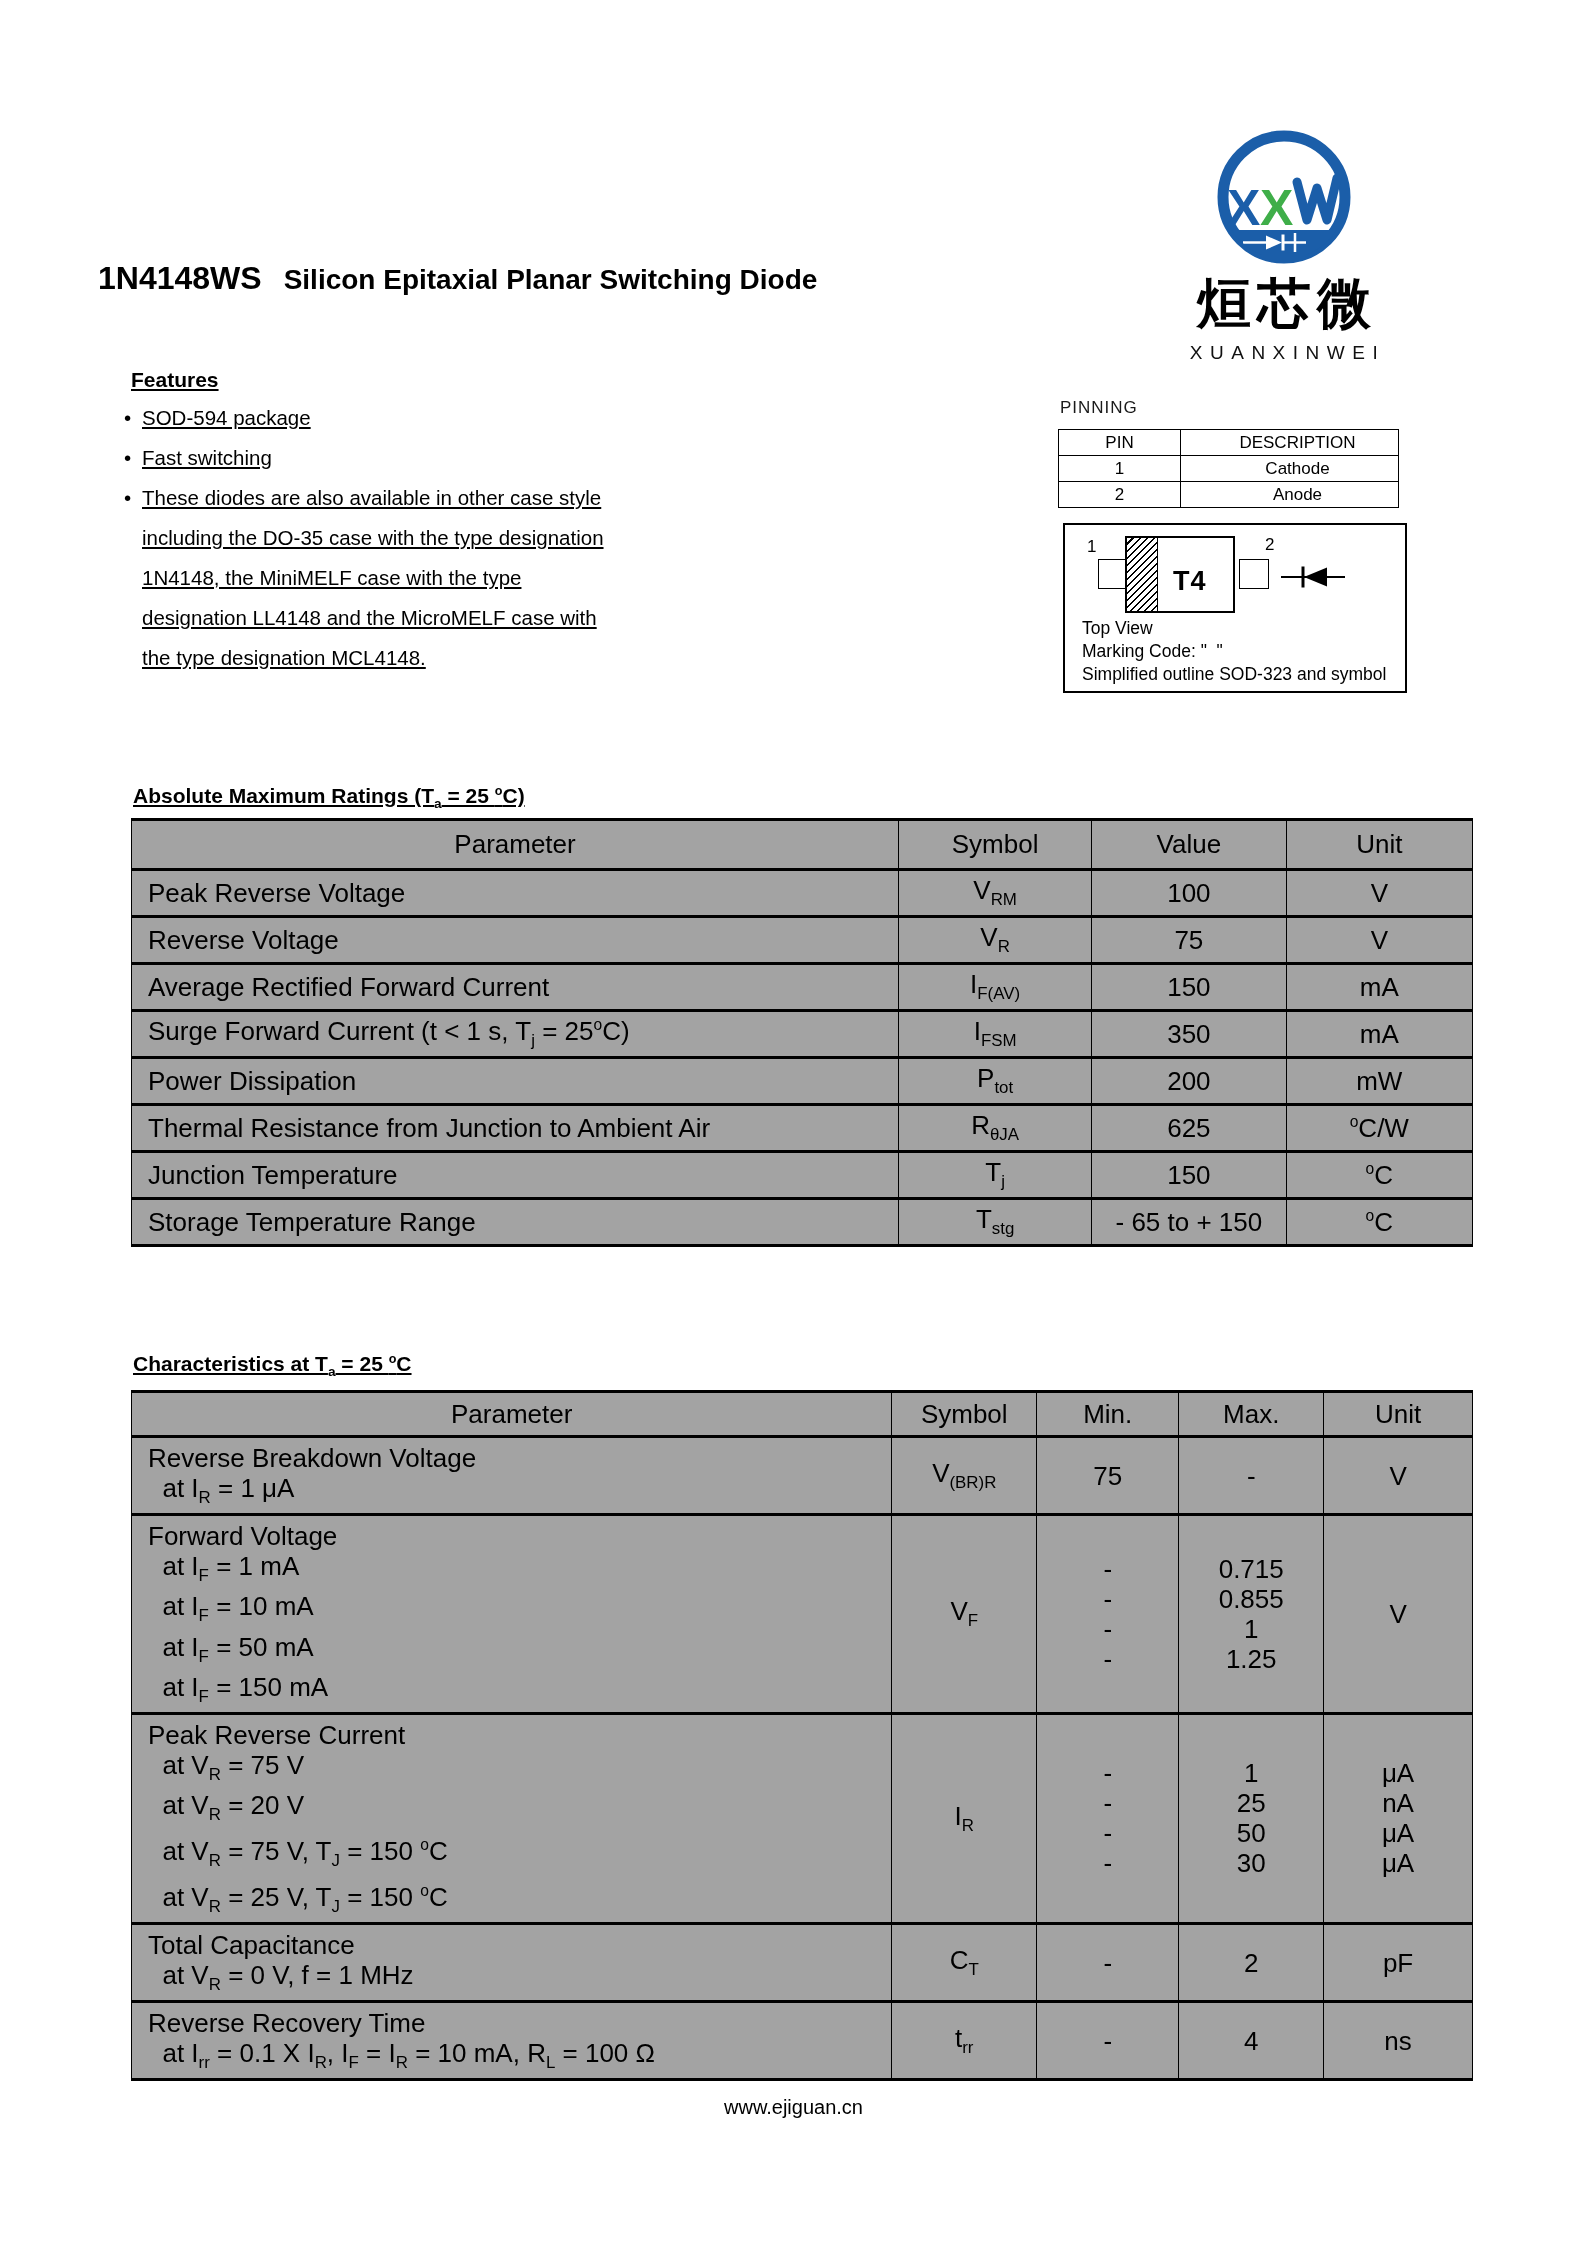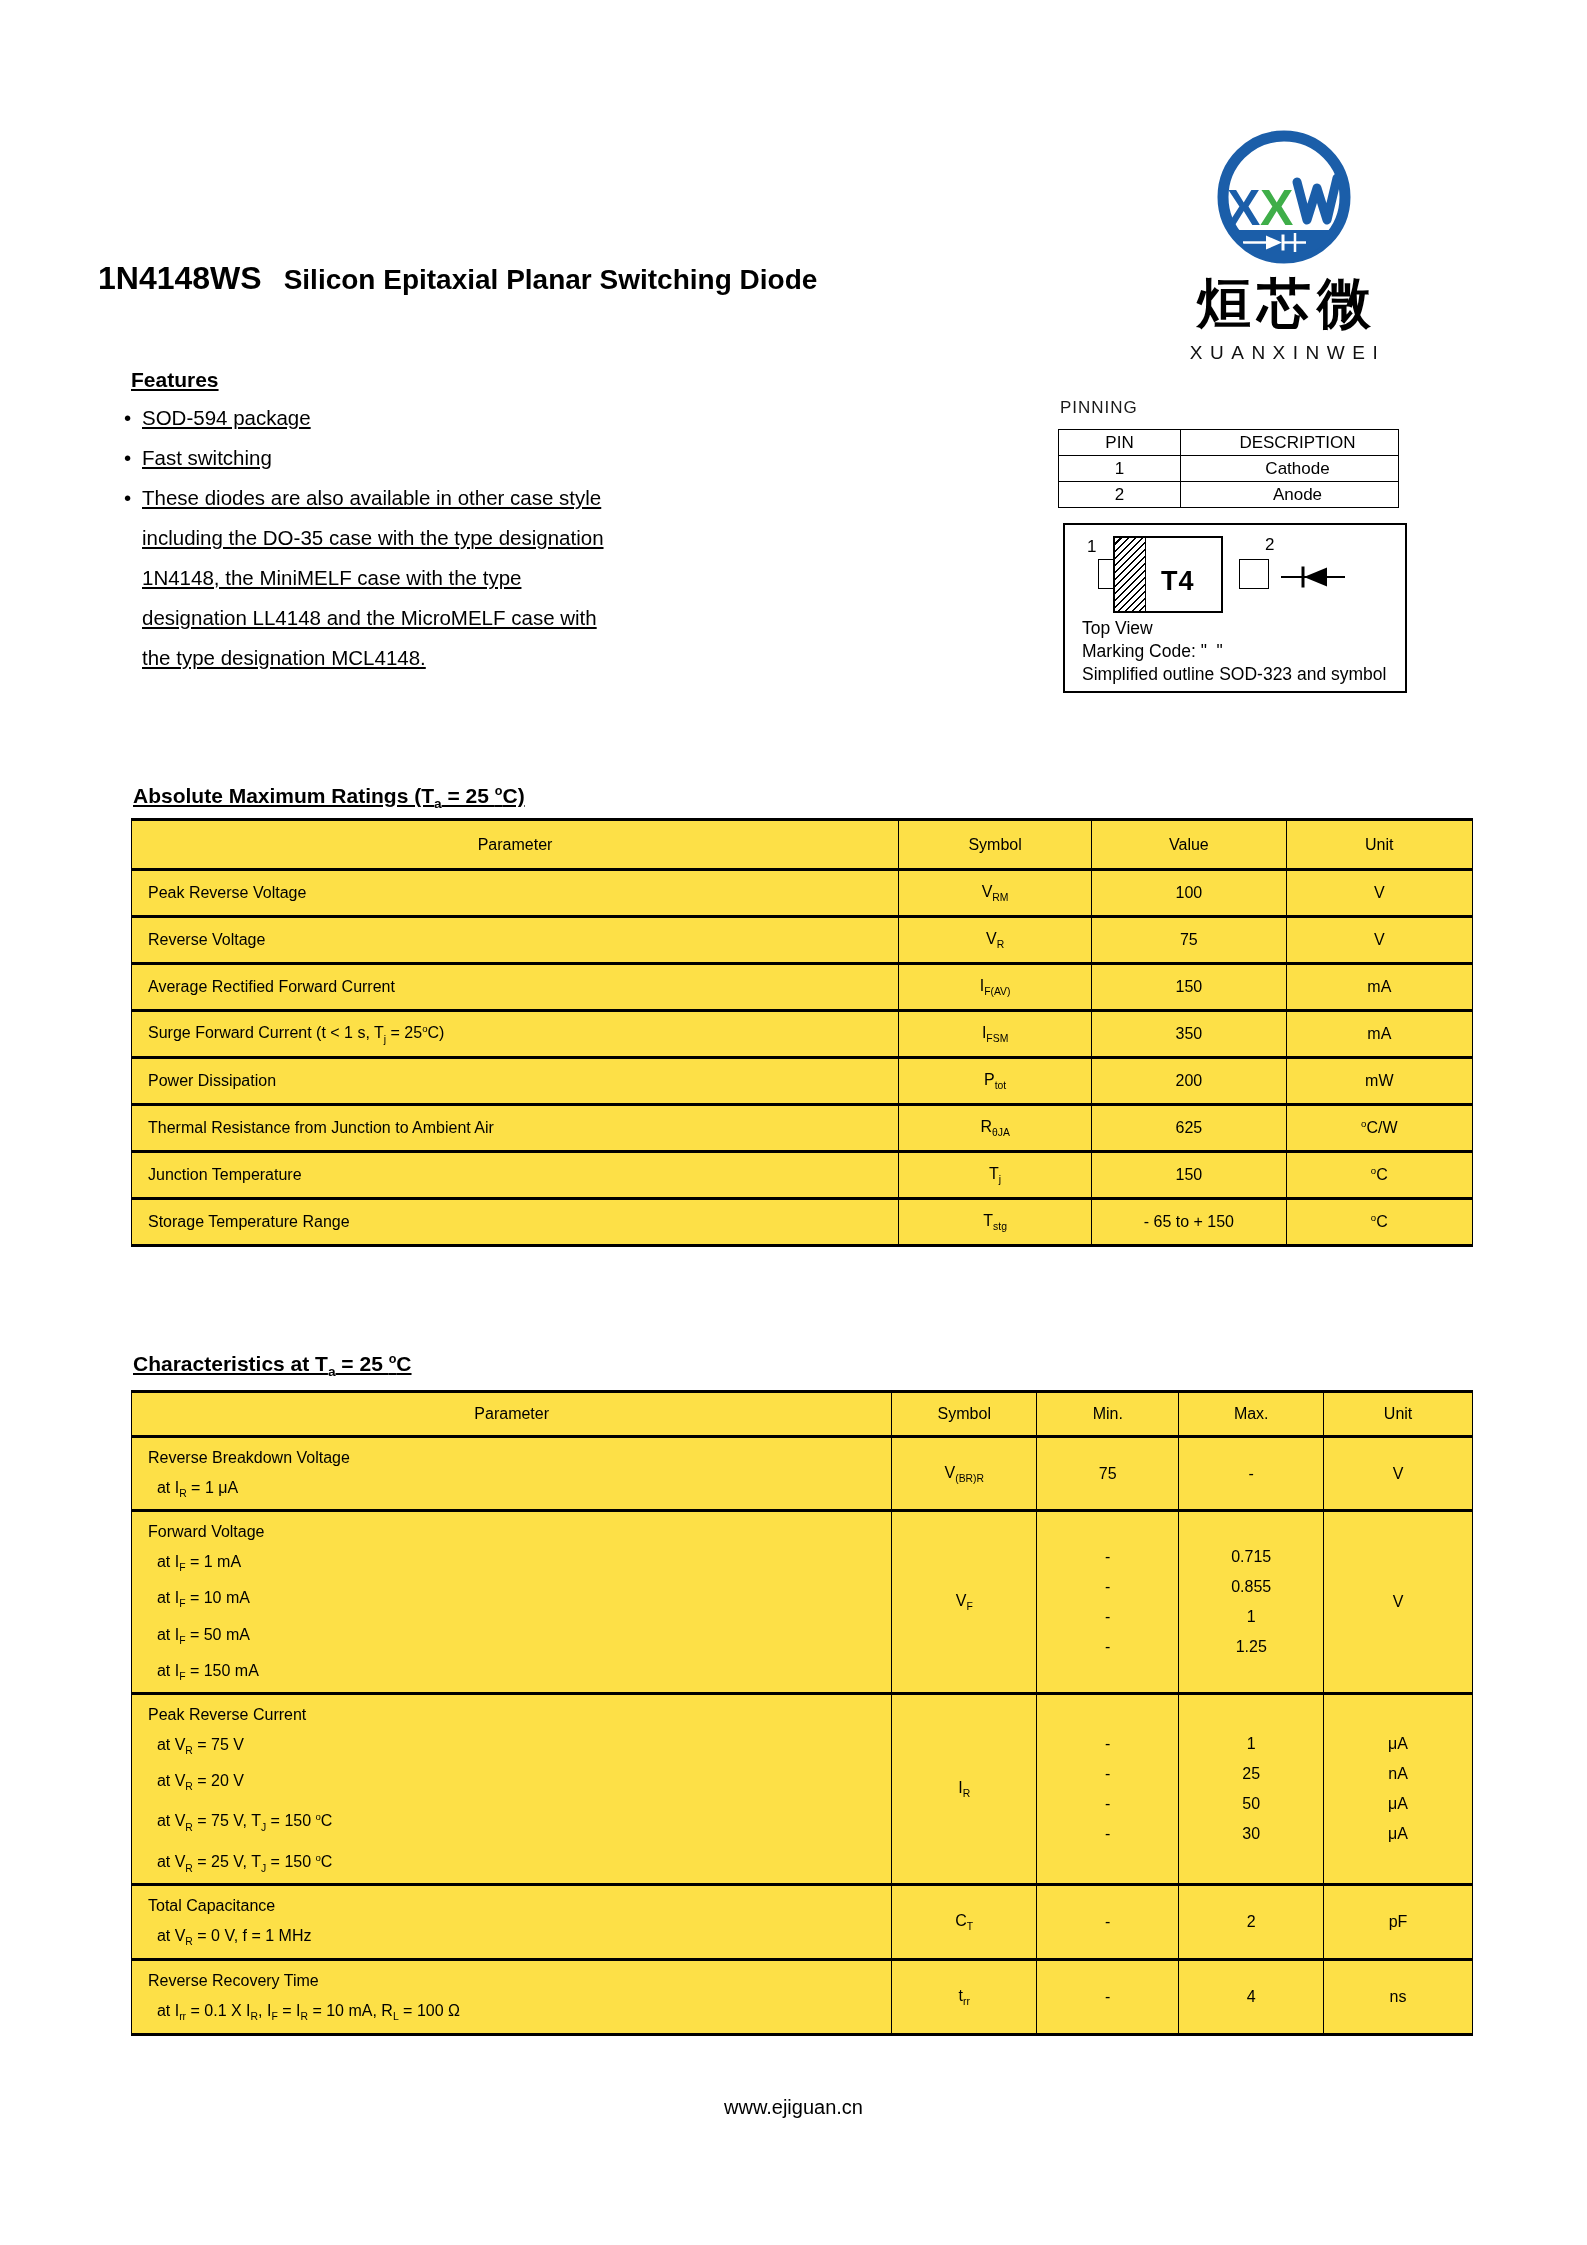--- a/index.html
+++ b/index.html
@@ -31,41 +31,41 @@
   .pin-section { position:absolute; left:1050px; top:398px; }
   .pin-heading { font-size:17px; letter-spacing:1px; color:#1a1a1a; margin:0 0 11px 10px; }
   .pin-table { border-collapse:collapse; table-layout:fixed; width:340px; font-size:17px; margin-left:8px; }
   .pin-table th, .pin-table td { border:1.6px solid #000; height:25px; padding:0; font-weight:normal; }
   .pin-cell-pin  { text-align:center; }
   .pin-cell-desc { text-align:center; padding-left:16px !important; }
 
   
   .outline-box { position:absolute; left:1063px; top:523px; width:344px; height:170px;
                  border:2px solid #000; box-sizing:border-box; background:#fff; }
-  .body-rect { position:absolute; left:48px; top:11px; width:110px; height:77px;
+  .body-rect { position:absolute; left:60px; top:11px; width:110px; height:77px;
                border:2px solid #000; box-sizing:border-box; background:#fff; }
   .hatch { position:absolute; left:0; top:0; bottom:0; width:30px; border-right:1.5px solid #000;
            background:repeating-linear-gradient(135deg,#ffffff 0 3.5px,#000000 3.5px 5px); }
   .marking { position:absolute; left:46px; top:28px; font-size:27px; font-weight:bold; letter-spacing:1px; }
   .pin-rect { position:absolute; width:32px; height:30px; border:1.5px solid #000;
               box-sizing:border-box; background:#fff; }
   .pin-left  { left:33px;  top:34px; }
   .pin-right { left:174px; top:34px; width:30px; }
   .pin-num { position:absolute; font-size:17px; }
   .pin-num-1 { left:22px;  top:12px; }
   .pin-num-2 { left:200px; top:10px; }
   .diode-sym { position:absolute; left:216px; top:40px; }
   .outline-caption { position:absolute; left:17px; top:92px; font-size:17.5px; line-height:23px; white-space:pre-wrap; }
 
   
   .tbl-heading { position:absolute; font-size:21px; font-weight:bold; margin:0; white-space:nowrap;text-decoration:underline; }
   .abs-heading  { left:133px; top:784px; }
   .char-heading { left:133px; top:1352px; }
 
-  .data-table { position:absolute; border-collapse:collapse; table-layout:fixed; font-size:16px; background:#fde047; }
+  .data-table { position:absolute; border-collapse:collapse; table-layout:fixed; font-size:26px; background:#a3a3a3; }
   .data-table th, .data-table td {
     border:1.8px solid #000; border-top-width:3px; border-bottom-width:3px;
     padding:0; text-align:center; vertical-align:middle; font-weight:normal;
   }
   .abs-table  { left:131px; top:818px; width:1342px; }
   .abs-table thead tr { height:50px; }
   .abs-table tbody tr { height:47px; }
   .char-table { left:131px; top:1390px; width:1342px; }
   .char-table thead tr { height:45px; }
   td.param { text-align:left !important; padding-left:16px !important; }

